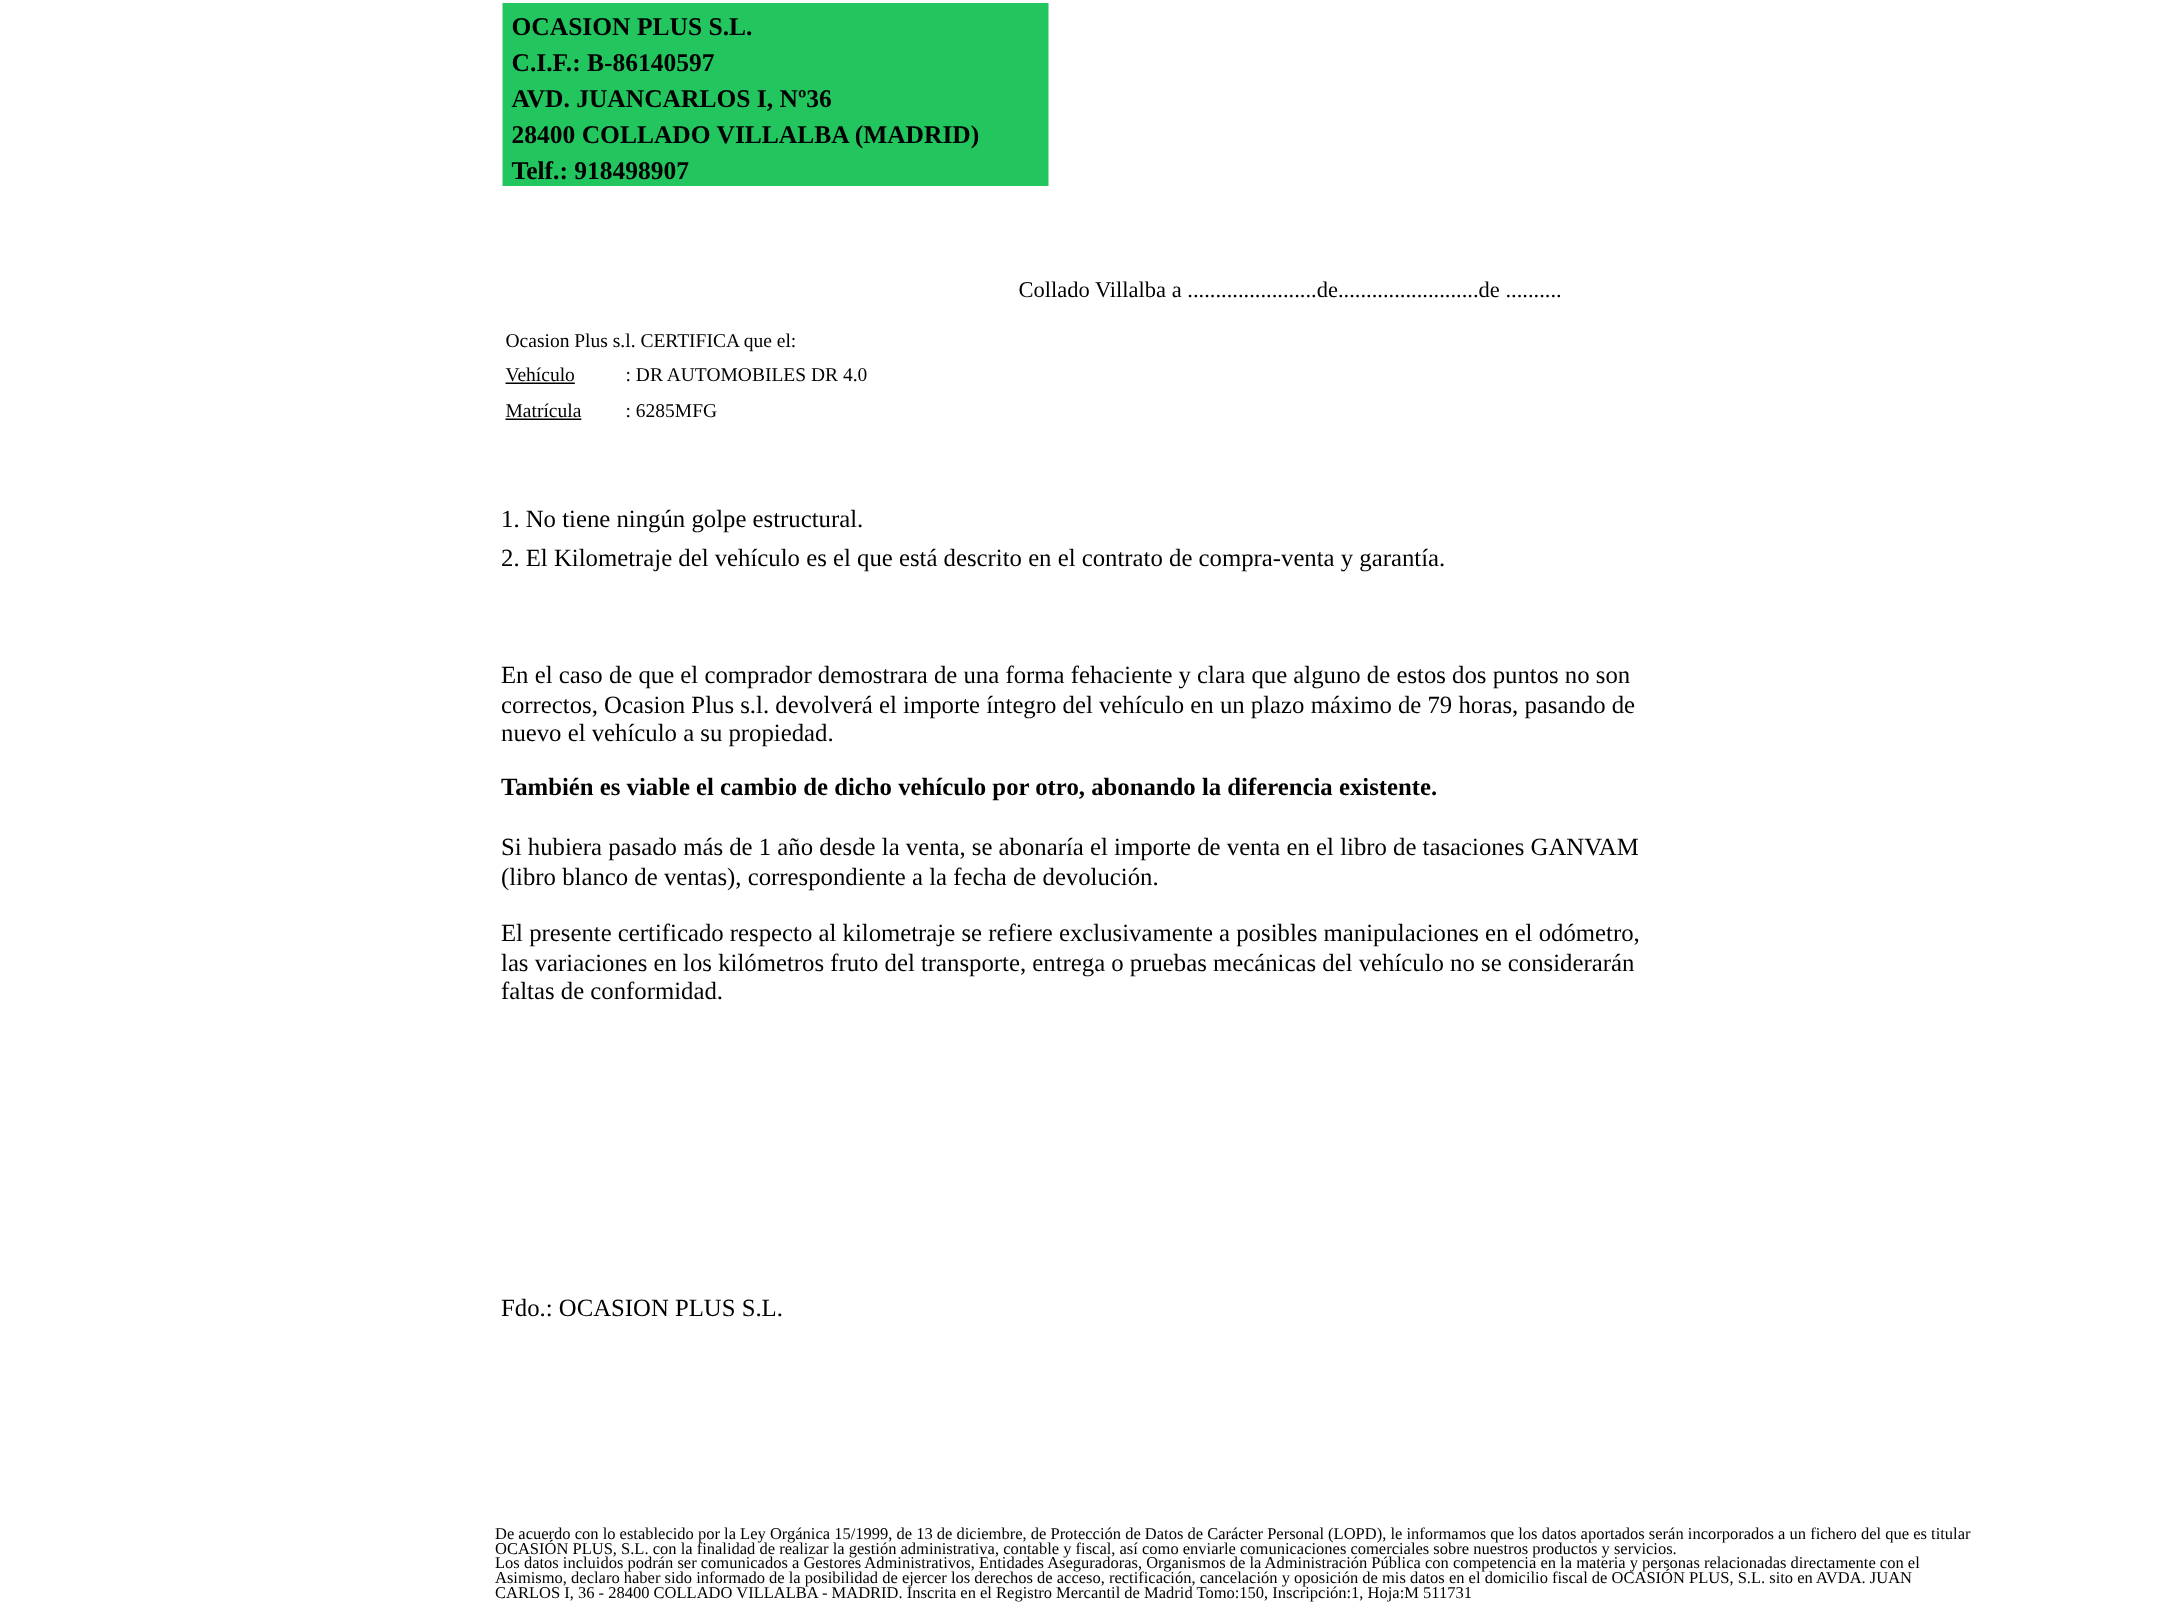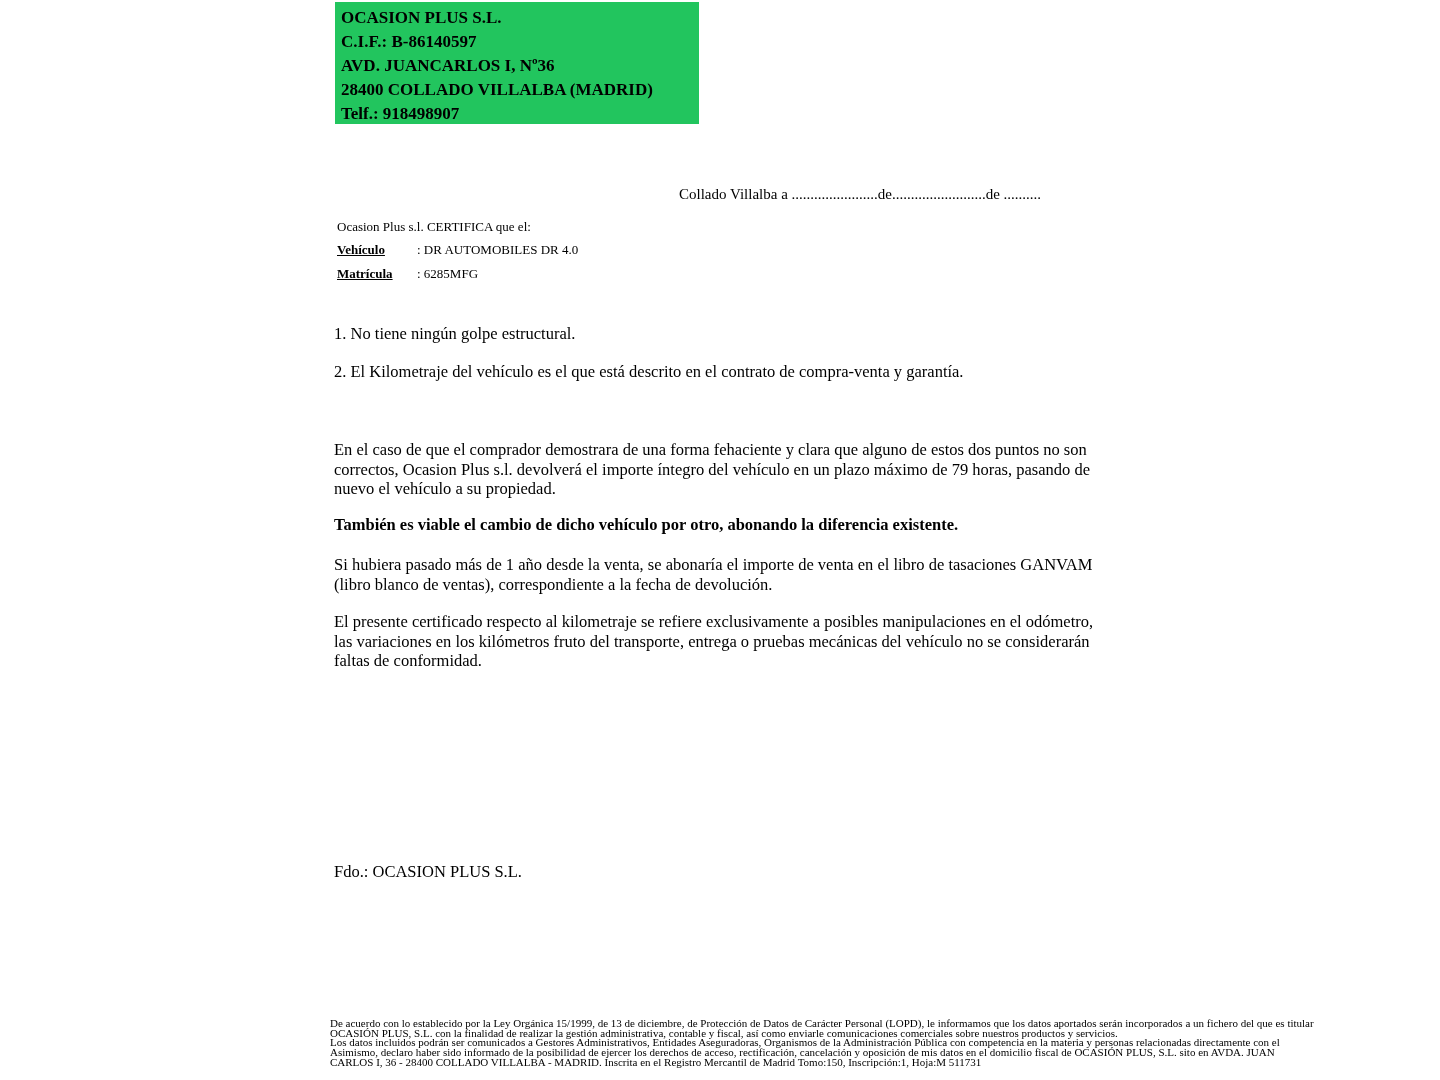--- a/index.html
+++ b/index.html
@@ -45,29 +45,29 @@
   .cert-block {
     left: 337px;
     top: 215px;
     font-size: 13px;
   }
   .cert-block .line { line-height: 23.4px; white-space: nowrap; }
   .cert-row .label-cell {
     display: inline-block;
     width: 80px;
   }
-  .underline { text-decoration: underline; font-weight: bold; }
+  .underline { text-decoration: underline; }
 
   
   .point {
     font-size: 16.5px;
     line-height: 20px;
     white-space: nowrap;
   }
-  .point-1 { left: 334px; top: 324px; }
+  .point-1 { left: 334px; top: 336px; }
   .point-2 { left: 334px; top: 362px; }
 
   
   .para {
     left: 334px;
     width: 775px;
     font-size: 16.5px;
     line-height: 19.6px;
   }
   .para-1 { top: 440px; }

